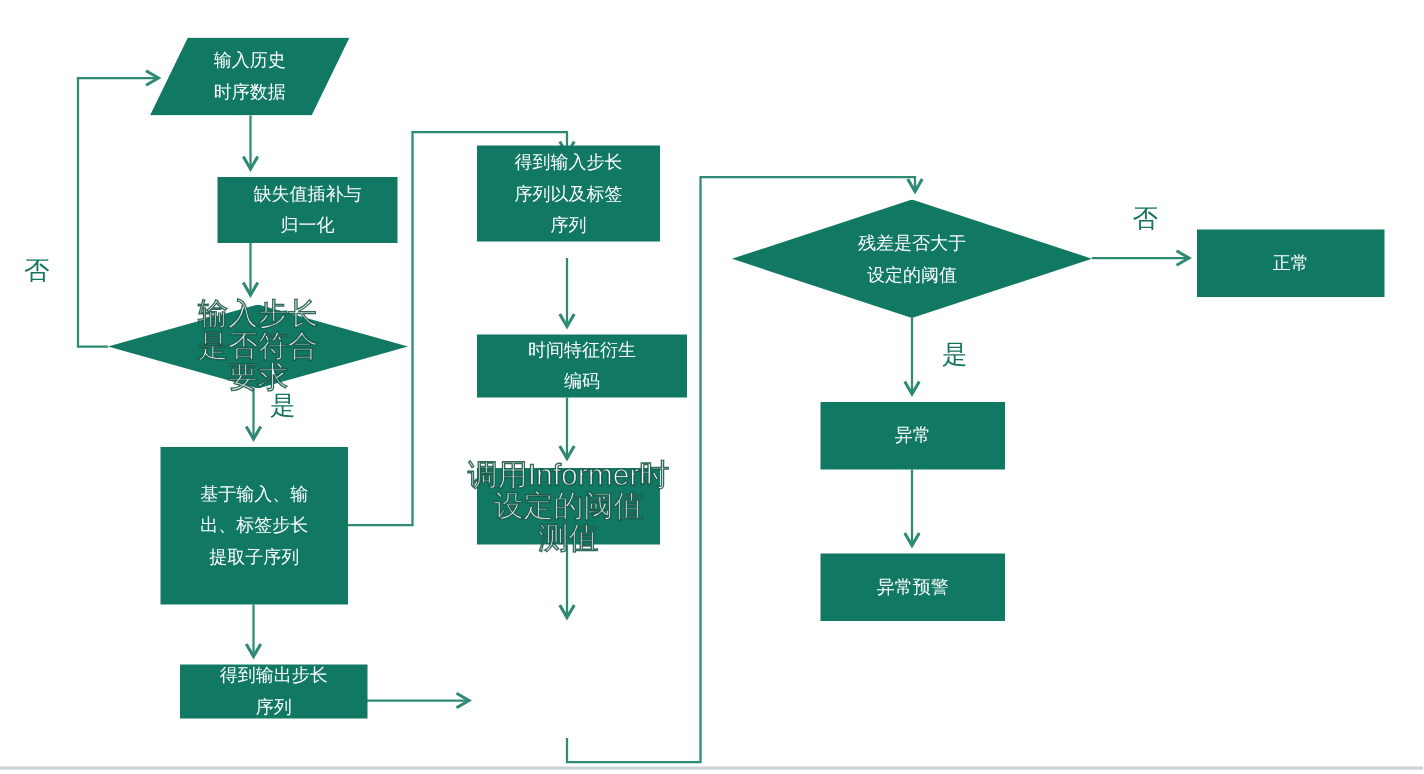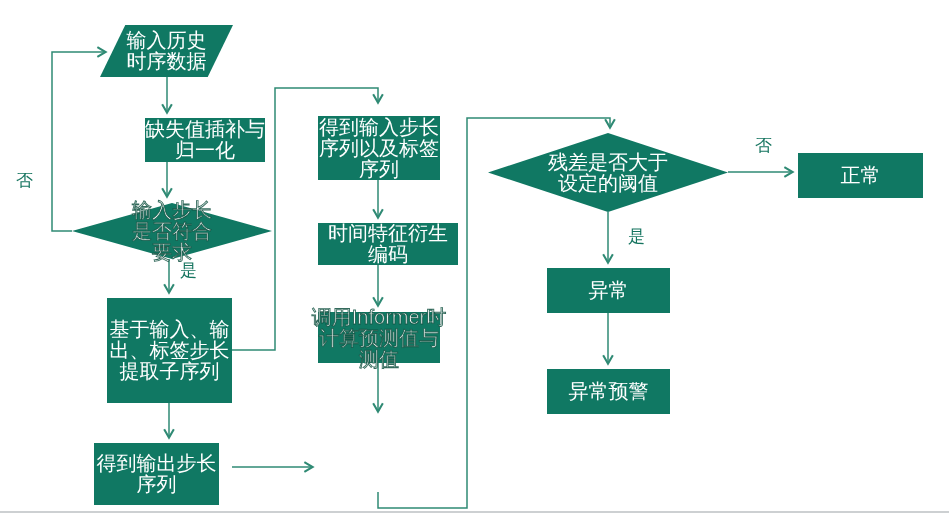--- a/index.html
+++ b/index.html
@@ -15,21 +15,21 @@
     position:relative;width:949px;height:516px;background:var(--bg);
     font-family:"Liberation Sans","DejaVu Sans",sans-serif;
     overflow:hidden;
   }
   svg.connectors{position:absolute;left:0;top:0;z-index:1;}
   svg.connectors path{stroke:var(--connector);stroke-width:1.5;fill:none;}
   svg.connectors marker path{stroke:var(--connector);stroke-width:1.6;fill:none;}
   .shape{
     position:absolute;z-index:2;background:var(--fill);
     display:flex;align-items:center;justify-content:center;
-    color:var(--shape-text);font-size:20px;line-height:21px;
+    color:var(--shape-text);font-size:12px;line-height:21px;
     text-align:center;white-space:pre-line;
   }
   .bgonly{position:absolute;z-index:2;background:var(--fill);}
   .shape-text{
     position:absolute;z-index:3;display:flex;align-items:center;justify-content:center;
     color:var(--shape-text);font-size:20px;line-height:21px;
     text-align:center;white-space:pre-line;
   }
   .overflow-stroke{
     -webkit-text-stroke:0.9px rgba(15,80,64,0.85);
@@ -80,33 +80,33 @@
 
   <div class="bgonly diamond" style="left:72px;top:203px;width:200px;height:56px;"></div>
   <div class="shape-text overflow-stroke" style="left:72px;top:196px;width:200px;height:70px;">输入步长
 是否符合
 要求</div>
 
   <div class="shape" style="left:107px;top:298px;width:125px;height:105px;">基于输入、输
 出、标签步长
 提取子序列</div>
 
-  <div class="shape" style="left:94px;top:443px;width:125px;height:62px;">得到输出步长
+  <div class="shape" style="left:120px;top:443px;width:125px;height:36px;">得到输出步长
 序列</div>
 
-  <div class="shape" style="left:318px;top:116px;width:122px;height:64px;">得到输入步长
+  <div class="shape" style="left:318px;top:97px;width:122px;height:64px;">得到输入步长
 序列以及标签
 序列</div>
 
   <div class="shape" style="left:318px;top:223px;width:140px;height:42px;">时间特征衍生
 编码</div>
 
   <div class="bgonly" style="left:318px;top:312px;width:122px;height:51px;"></div>
   <div class="shape-text overflow-stroke" style="left:304px;top:306px;width:150px;height:64px;">调用Informer时
-计算预测值与
+设定的阈值
 测值</div>
 
 
   <div class="shape diamond" style="left:488px;top:133px;width:240px;height:79px;">残差是否大于
 设定的阈值</div>
 
   <div class="shape" style="left:798px;top:153px;width:125px;height:45px;">正常</div>
 
   <div class="shape" style="left:547px;top:369px;width:123px;height:45px;">异常预警</div>
 

